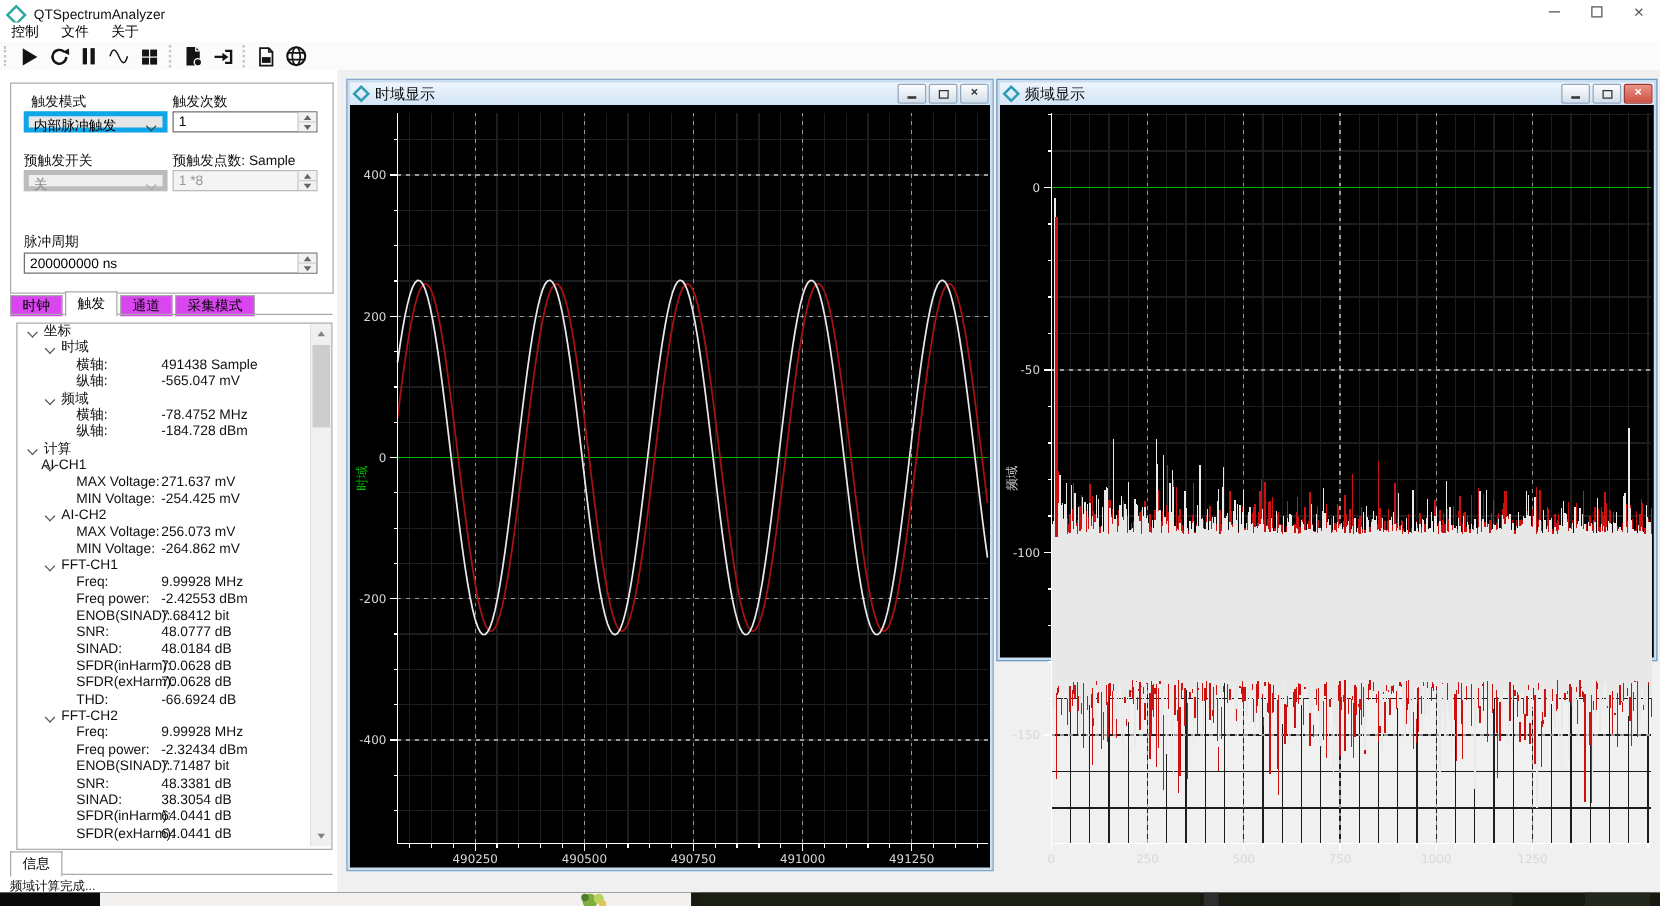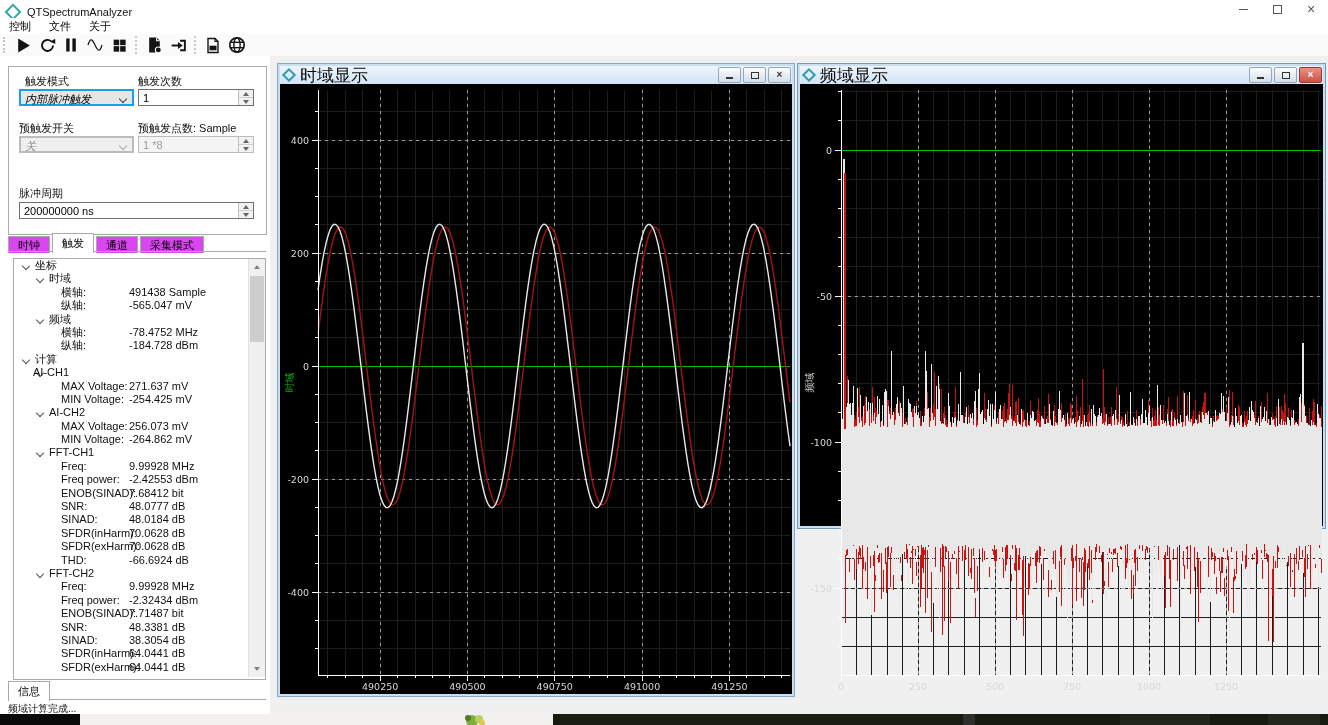--- a/index.html
+++ b/index.html
@@ -18,22 +18,22 @@
   .menu-item{padding:0 9px;height:16px;line-height:16px;text-align:right;}
   #toolbar{left:0;top:34px;width:1328px;height:22px;background:#fbfbfb;border-bottom:1px solid #e3e3e3;
            display:flex;align-items:center;}
   .tb-grip{width:3px;height:16px;margin:0 3px;border-left:2px dotted #c4c4c4;}
   .tb-icon{width:24px;height:20px;display:flex;align-items:center;justify-content:center;}
   .tb-sep{width:1px;height:18px;border-left:2px dotted #c9c9c9;margin:0 4px;}
   
   #left-panel{left:0;top:56px;width:270px;height:658px;background:#ffffff;}
   #ctrl-box{left:8px;top:10px;width:257px;height:167px;border:1px solid #ababab;background:#fff;}
   .fld-label{position:absolute;font-size:11px;color:#101010;}
-  .combo{position:absolute;height:17px;border:2px solid #0ea5e9;background:#e6e6e6;
-         line-height:17px;padding-left:4px;box-sizing:border-box;font-style:italic;}
+  .combo{position:absolute;height:17px;border:4px solid #0ea5e9;background:#e6e6e6;
+         line-height:17px;padding-left:4px;box-sizing:border-box;}
   .combo .chev{position:absolute;right:6px;top:5px;width:5px;height:5px;border-left:1px solid #444;
          border-bottom:1px solid #444;transform:rotate(-45deg);}
   .combo.disabled{background:#efefef;border-color:#bcbcbc;color:#8a8a8a;}
   .combo.disabled .chev{border-color:#aaa;}
   .spin{position:absolute;height:17px;border:1px solid #707070;background:#ffffff;
         line-height:17px;padding-left:4px;box-sizing:border-box;}
   .spin.disabled{background:#f4f4f4;border-color:#bcbcbc;color:#9a9a9a;}
   .spin .btns{position:absolute;right:0;top:0;width:14px;height:15px;border-left:1px solid #bfbfbf;}
   .spin .btns div{height:7px;background:#f2f2f2;display:flex;align-items:center;justify-content:center;}
   .spin .btns div + div{border-top:1px solid #cfcfcf;}
@@ -52,21 +52,21 @@
   .tree-value{position:absolute;left:115px;color:#111;}
   #tree-scroll{position:absolute;right:0;top:0;width:16px;height:418px;background:#f0f0f0;border-left:1px solid #e2e2e2;}
   .scr-btn{position:absolute;left:0;width:16px;height:16px;display:flex;align-items:center;justify-content:center;}
   .scr-thumb{position:absolute;left:1px;width:14px;background:#cdcdcd;}
   #status-text{left:8px;top:646px;font-size:10px;color:#111;}
   
   #mdi-bg{left:270px;top:56px;width:1058px;height:658px;background:#f0f0f0;}
   .mdiwin{position:absolute;border:1px solid #86a7c6;background:#c9def0;padding:2px;box-sizing:border-box;}
   .mdititle{height:18px;display:flex;align-items:center;background:linear-gradient(#eef5fc,#d2e4f5);}
   .mdi-diamond{width:6px;height:6px;border:2px solid #2e9bb5;transform:rotate(45deg);margin:0 6px 0 4px;flex:none;}
-  .mdititle .t{font-size:17px;color:#0c0c0c;}
+  .mdititle .t{font-size:12px;color:#0c0c0c;}
   .mdibtns{margin-left:auto;display:flex;gap:2px;padding-right:1px;}
   .mdibtn{width:21px;height:14px;border:1px solid #92a7bd;border-radius:2px;
           background:linear-gradient(#fdfdfd,#d3deea);display:flex;align-items:center;justify-content:center;}
   .mdibtn .bar{width:7px;height:2px;background:#333;margin-top:6px;}
   .mdibtn .sq{width:6px;height:5px;border:1px solid #333;}
   .mdibtn .x{font-size:10px;line-height:10px;color:#333;font-weight:bold;}
   .mdibtn.close-red{background:linear-gradient(#e99286,#cf5044);border-color:#9c3a30;}
   .mdibtn.close-red .x{color:#fff;}
   .mdicontent{position:absolute;left:2px;right:2px;bottom:2px;top:20px;background:#000;}
   .mdicontent svg{display:block;}

